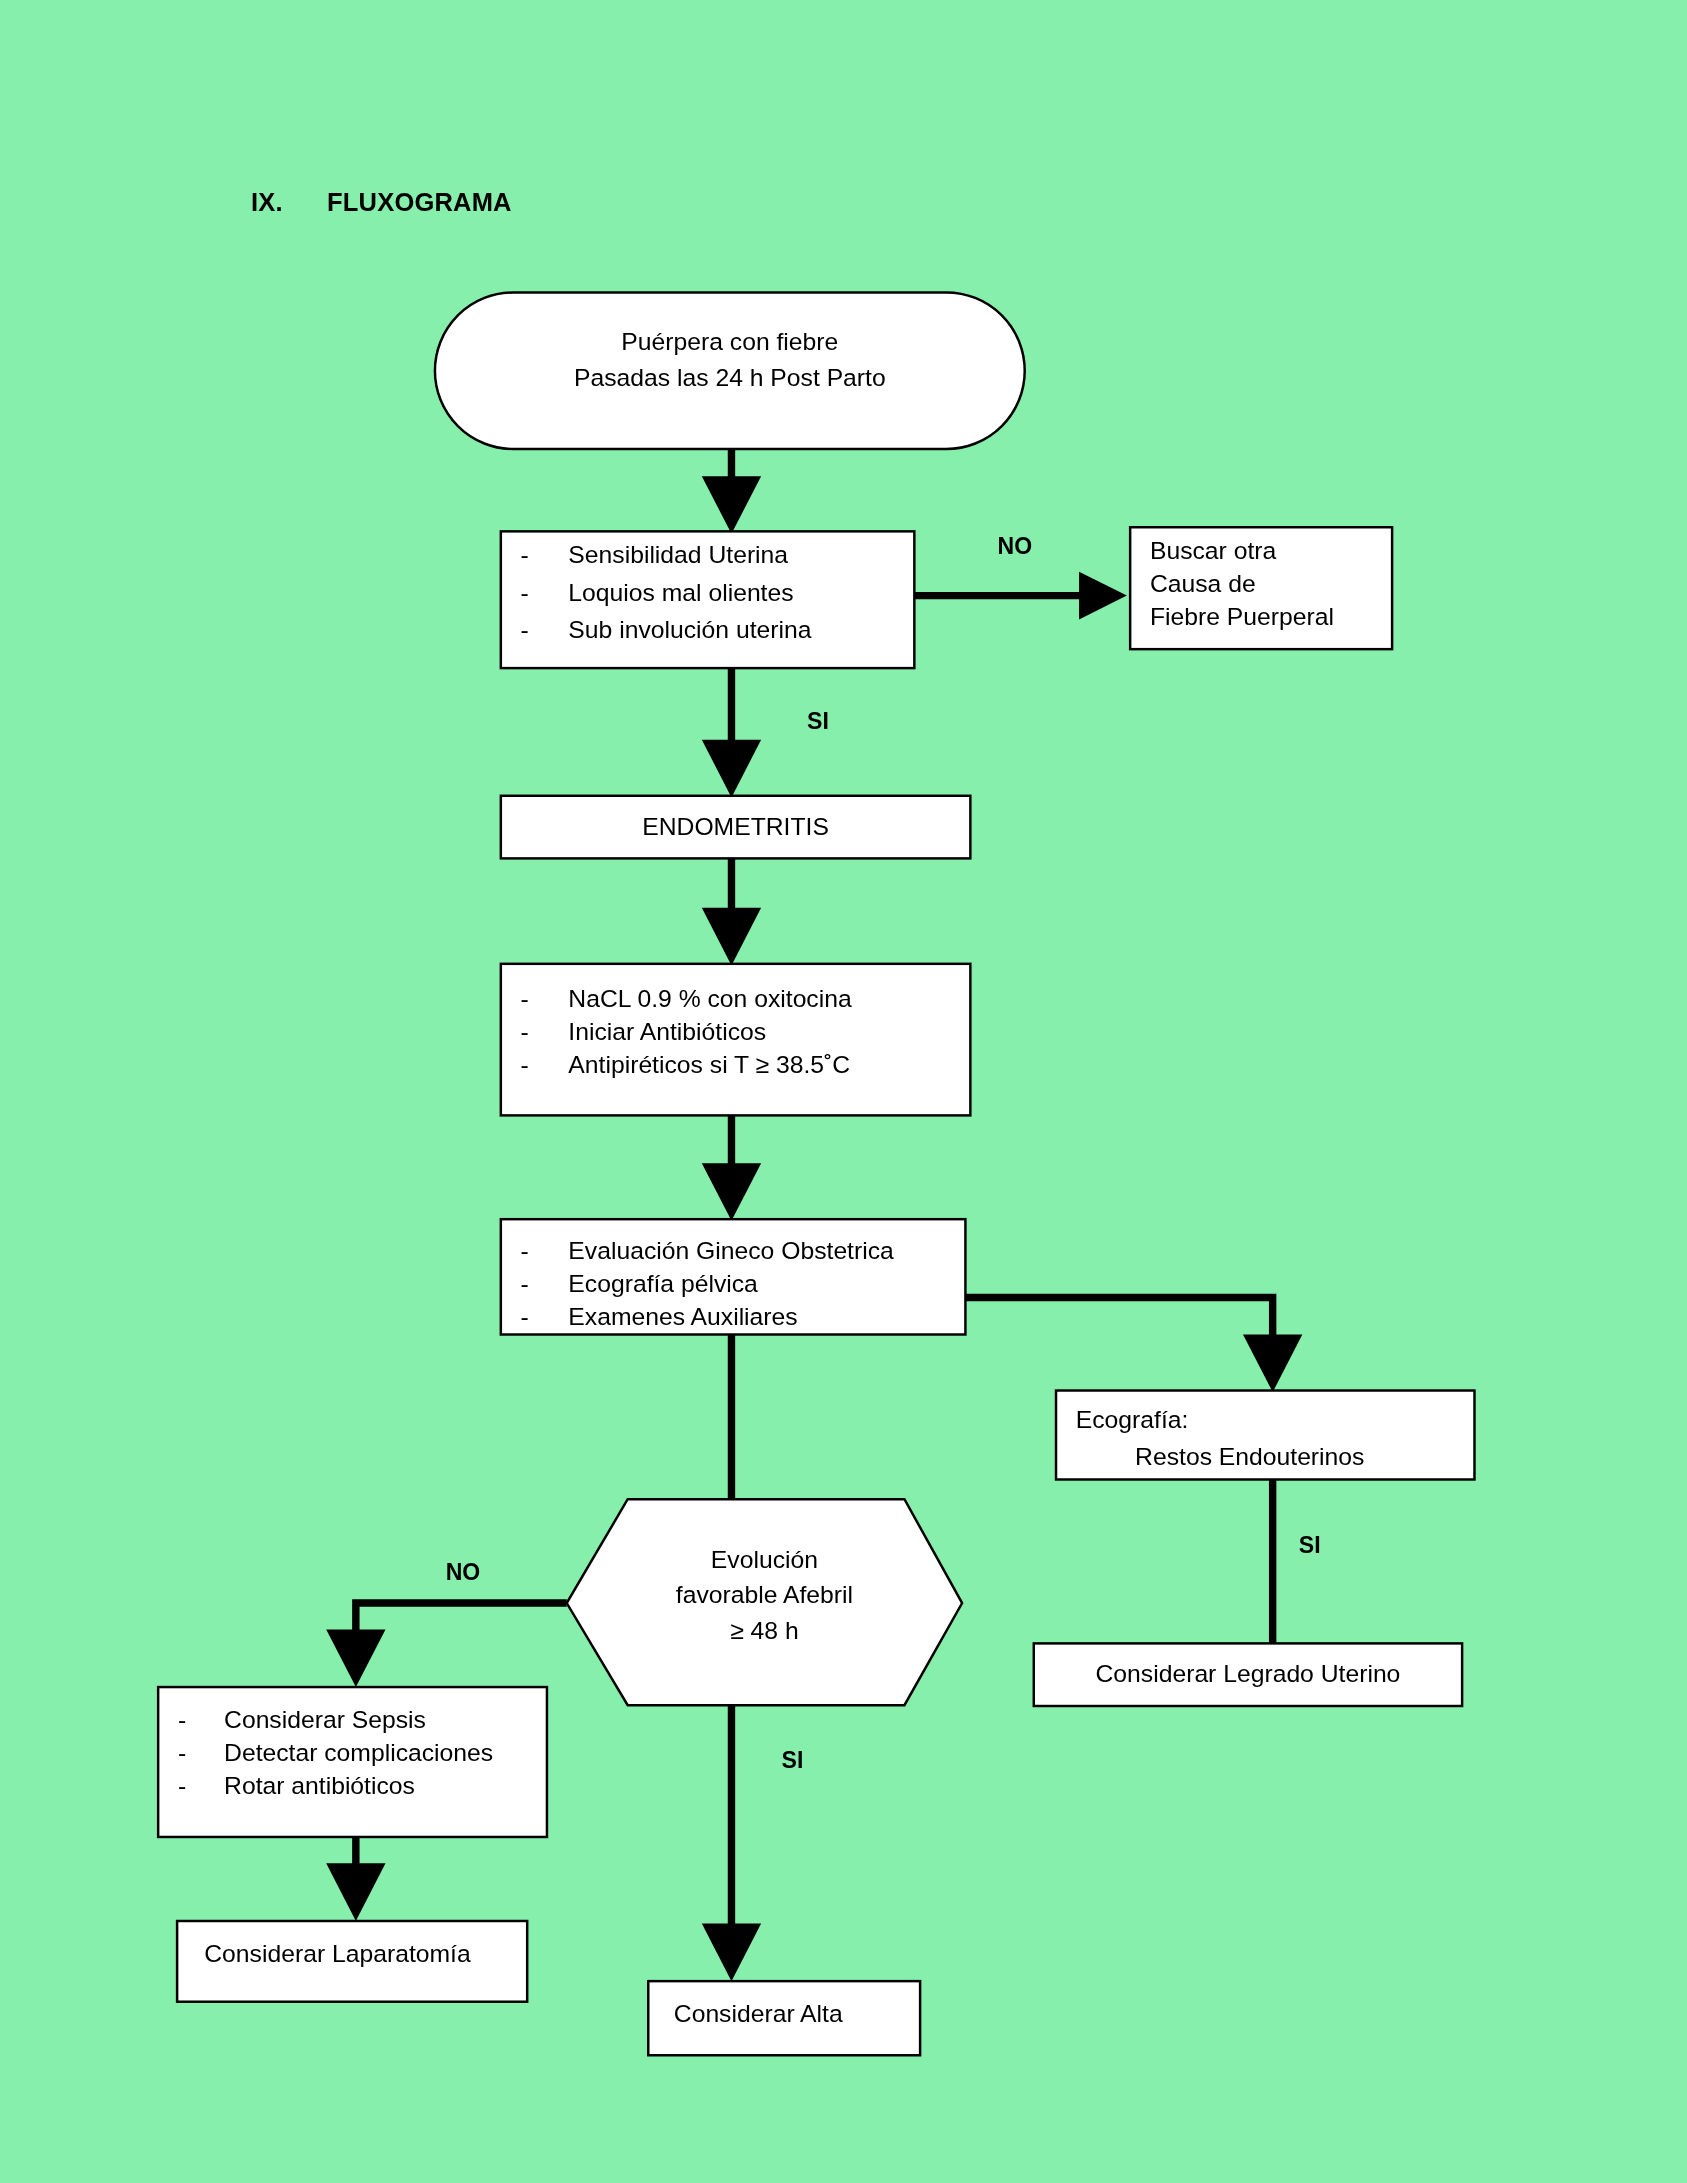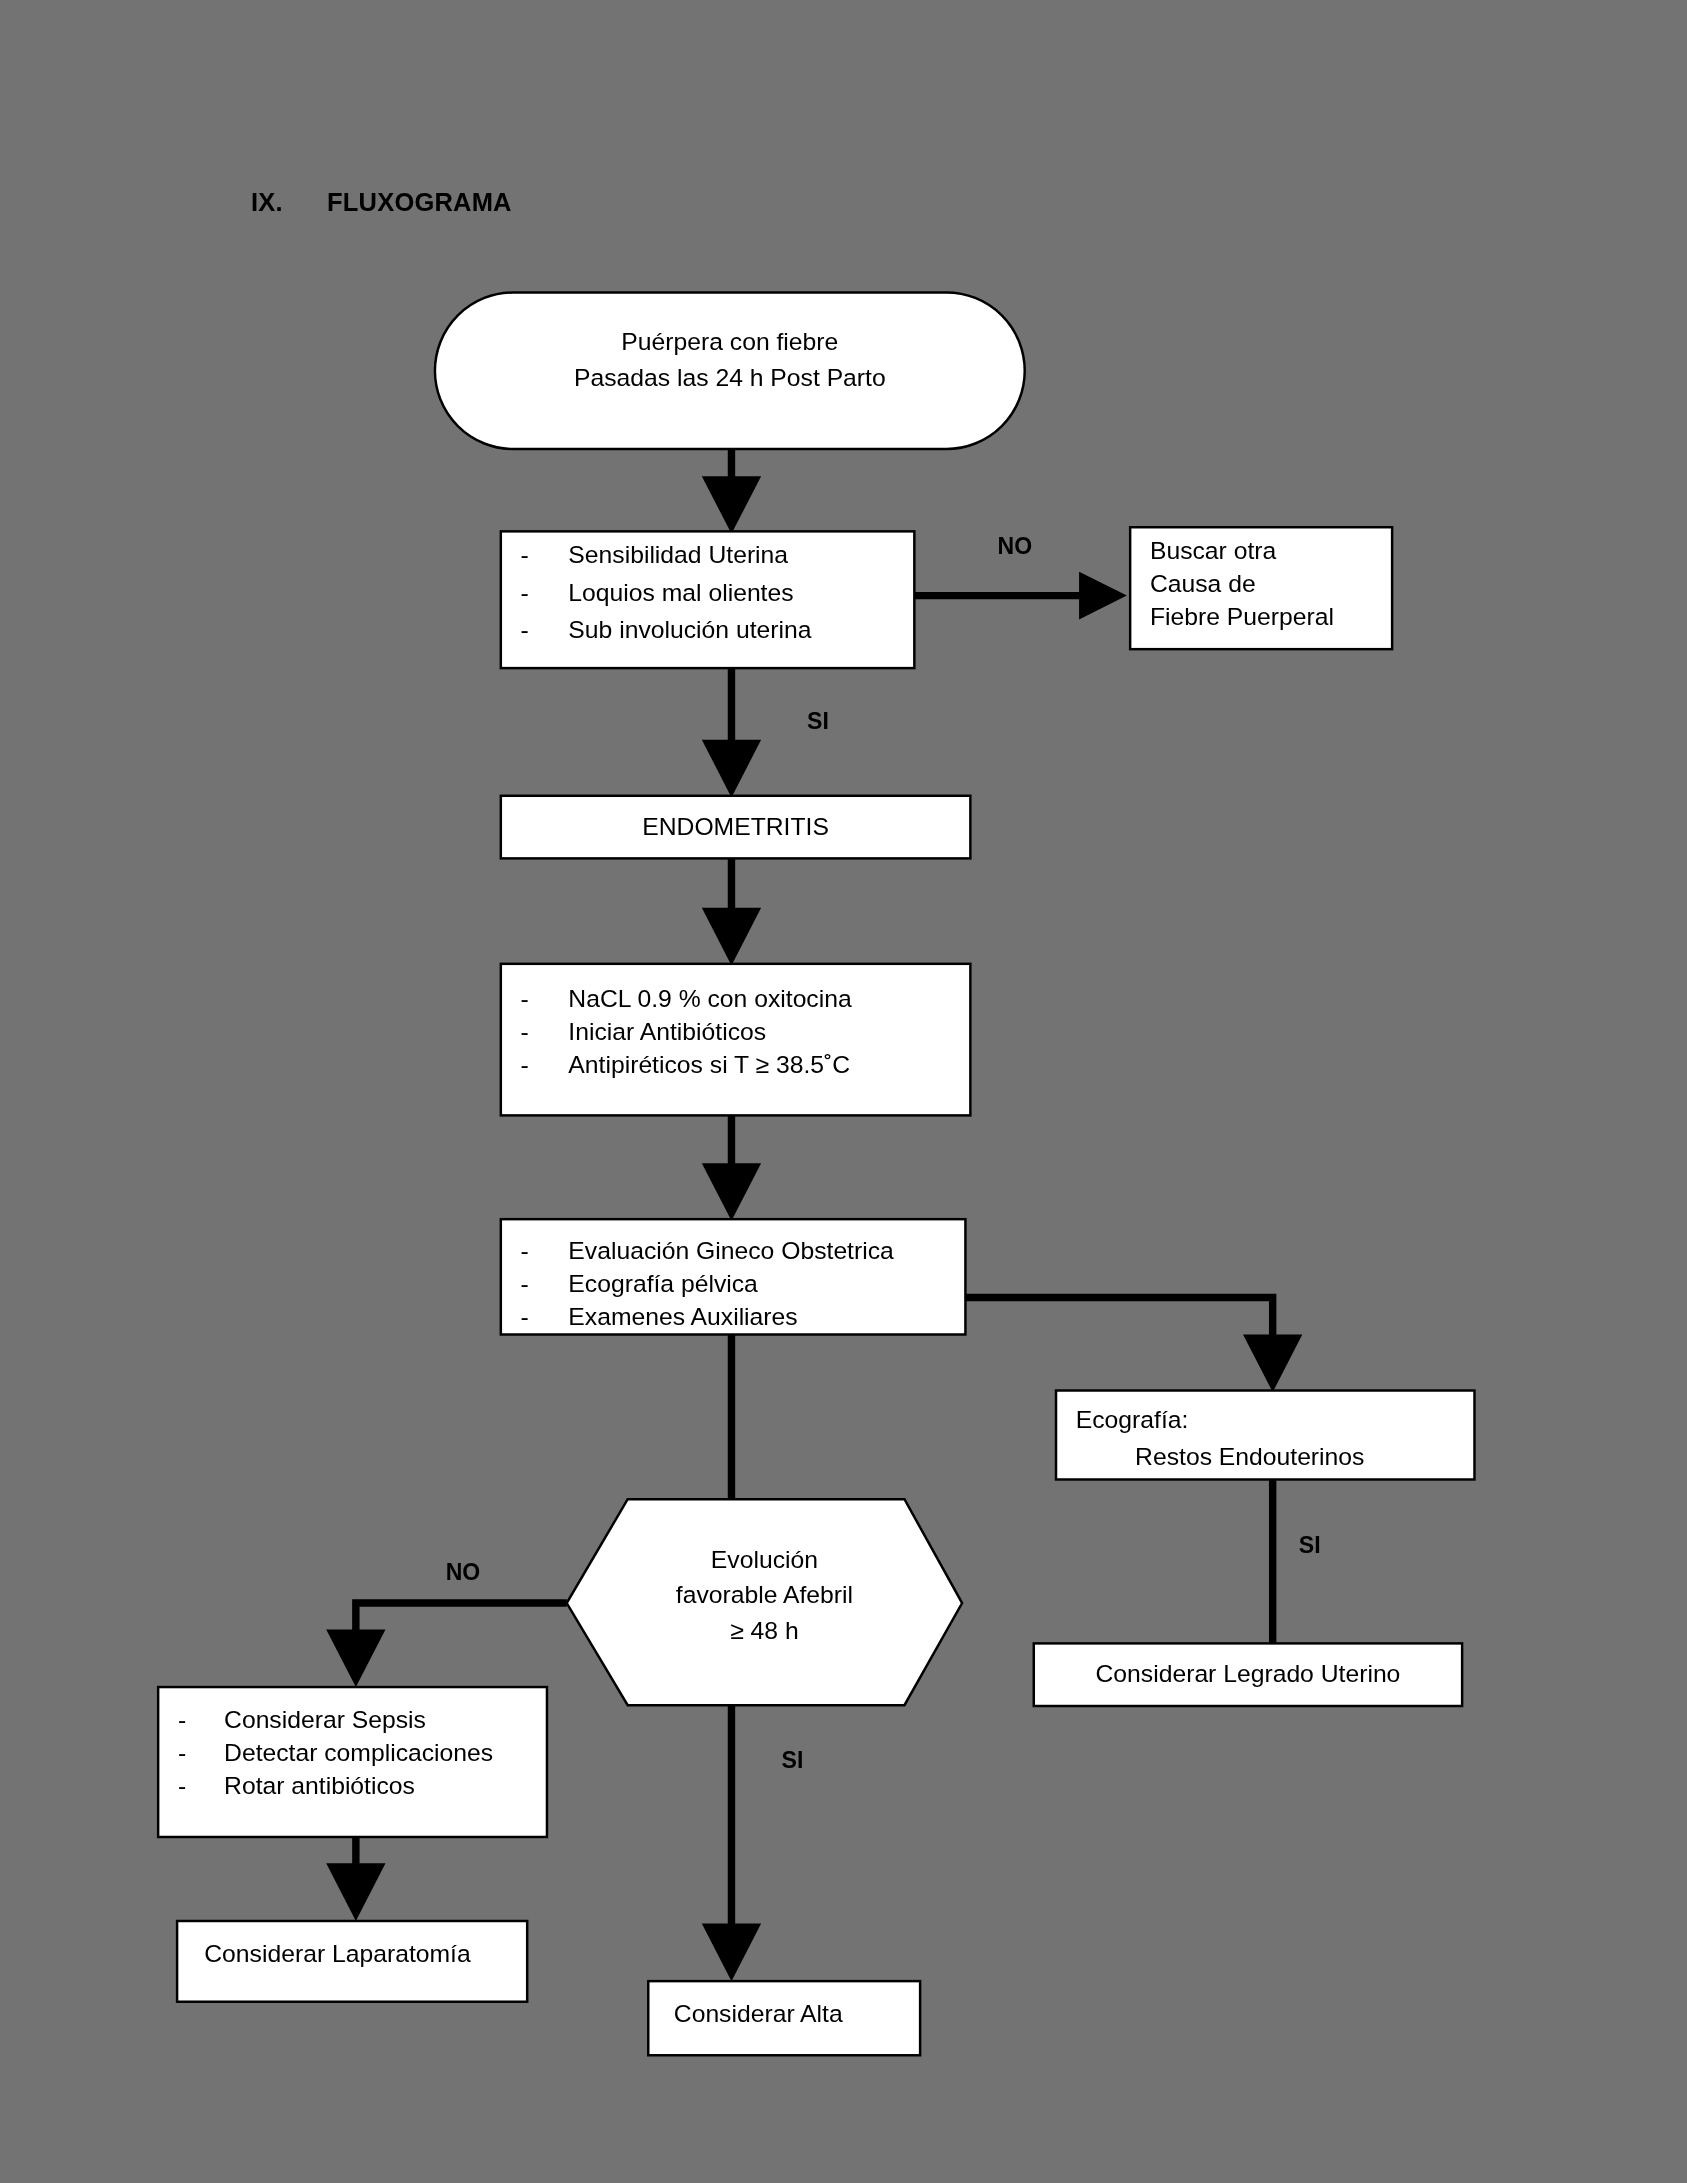--- a/index.html
+++ b/index.html
@@ -12,21 +12,21 @@
     height: 2183px;
     font-family: "Liberation Sans", sans-serif;
     color: #000000;
     position: relative;
     overflow: hidden;
   }
   #page {
     position: relative;
     width: 1687px;
     height: 2183px;
-    background: #737373;
+    background: #86efac;
   }
   #section-title {
     position: absolute;
     left: 251px;
     top: 188px;
     font-size: 25.5px;
     font-weight: bold;
     letter-spacing: 0.2px;
     white-space: pre;
   }

